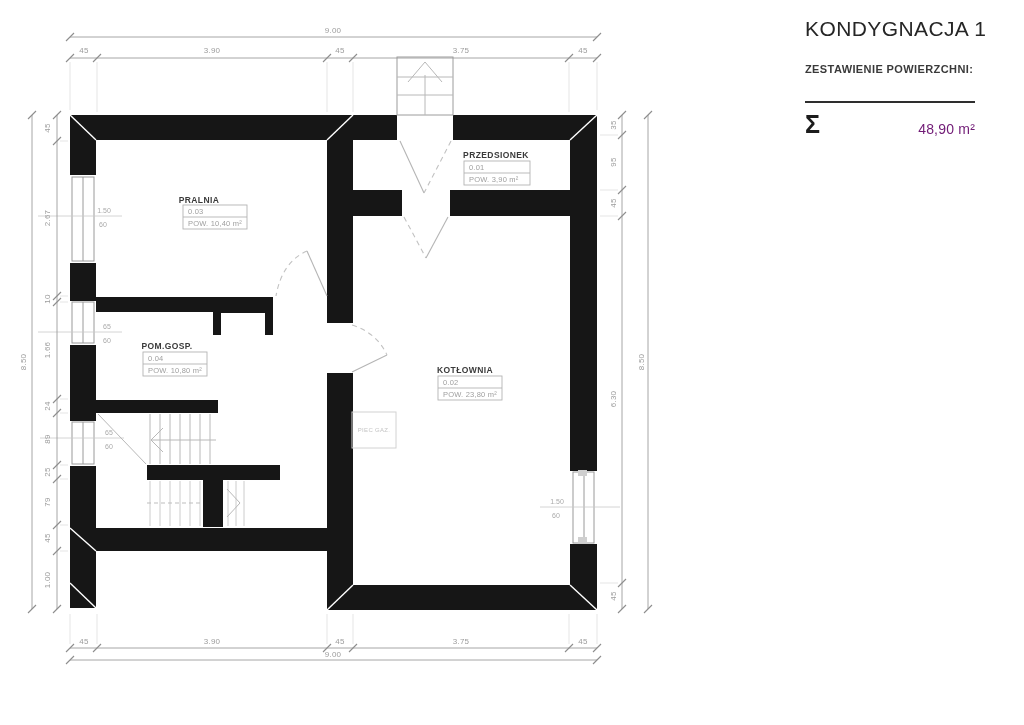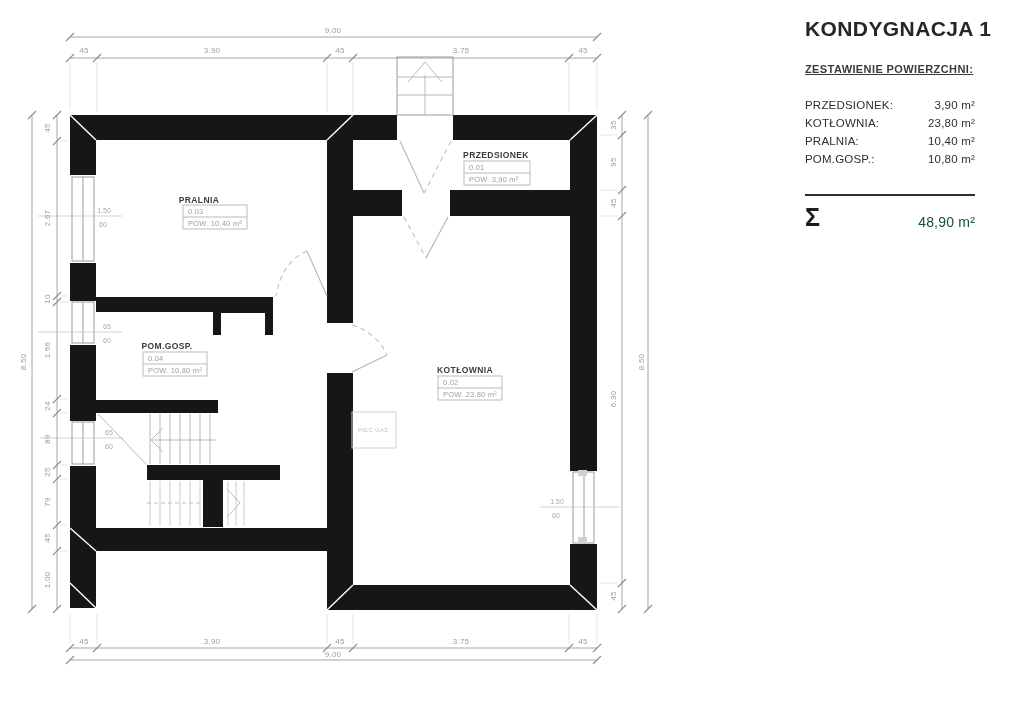--- a/index.html
+++ b/index.html
@@ -27,28 +27,28 @@
   .doordash{stroke:#c2c2c2;stroke-width:1.1;fill:none;stroke-dasharray:5 4;}
   .roomtitle{font-size:8.5px;font-weight:bold;fill:#3b3b3b;letter-spacing:.4px;}
   .roombox{fill:#ffffff;stroke:#b3b3b3;stroke-width:0.9;}
   .roomboxline{stroke:#b3b3b3;stroke-width:0.9;}
   .roomboxtext{font-size:7.5px;fill:#9e9e9e;letter-spacing:.2px;}
   .equipbox{fill:none;stroke:#d2d2d2;stroke-width:1;}
   .equiptext{font-size:6px;fill:#c4c4c4;letter-spacing:.3px;}
 
   
   .panel{position:absolute;left:805px;top:16px;width:170px;color:#2b2b2b;}
-  .p-title{font-size:21px;line-height:25px;font-weight:bold;letter-spacing:.4px;white-space:nowrap;color:#262626;}
-  .p-sub{margin-top:22px;font-size:11px;font-weight:bold;letter-spacing:.4px;color:#3a3a3a;white-space:nowrap;text-decoration:underline;}
+  .p-title{font-size:21px;line-height:25px;font-weight:normal;letter-spacing:.4px;white-space:nowrap;color:#262626;}
+  .p-sub{margin-top:22px;font-size:11px;font-weight:bold;letter-spacing:.4px;color:#3a3a3a;white-space:nowrap;}
   .p-rows{margin-top:21px;}
   .p-row{display:flex;justify-content:space-between;font-size:11.5px;line-height:18px;color:#2f2f2f;letter-spacing:.2px;}
   .p-divider{margin-top:26px;border-top:2px solid #2e2e2e;width:170px;}
   .p-total{display:flex;justify-content:space-between;align-items:flex-end;margin-top:9px;}
   .p-sigma{font-size:25px;line-height:25px;font-weight:bold;color:#1c1c1c;}
-  .p-totalval{font-size:14px;color:#14532d;letter-spacing:.2px;text-align:right;}
+  .p-totalval{font-size:14px;color:#701a75;letter-spacing:.2px;text-align:right;}
 </style>
 </head>
 <body>
 
 <div class="stage">
 
 <svg width="1024" height="725" viewBox="0 0 1024 725">
 
   <g>
     <line class="ext" x1="70" y1="62" x2="70" y2="110"></line>
@@ -309,38 +309,20 @@
     <text class="dimtext" text-anchor="middle" transform="rotate(-90 616 596)" x="616" y="596">45</text>
     <text class="dimtext" text-anchor="middle" transform="rotate(-90 644 362)" x="644" y="362">8.50</text>
   </g>
 </svg>
 
 <aside class="panel">
   <div class="p-title">
     <div>KONDYGNACJA 1</div>
   </div>
   <div class="p-sub">ZESTAWIENIE POWIERZCHNI:</div>
-  <div class="p-rows">
-    <div class="p-row">
-      <span>PRZEDSIONEK:</span>
-      <span>3,90 m²</span>
-    </div>
-    <div class="p-row">
-      <span>KOTŁOWNIA:</span>
-      <span>23,80 m²</span>
-    </div>
-    <div class="p-row">
-      <span>PRALNIA:</span>
-      <span>10,40 m²</span>
-    </div>
-    <div class="p-row">
-      <span>POM.GOSP.:</span>
-      <span>10,80 m²</span>
-    </div>
-  </div>
   <div class="p-divider"></div>
   <div class="p-total">
     <span class="p-sigma">Σ</span>
     <span class="p-totalval">48,90 m²</span>
   </div>
 </aside>
 
 </div>
 
 </body></html>

